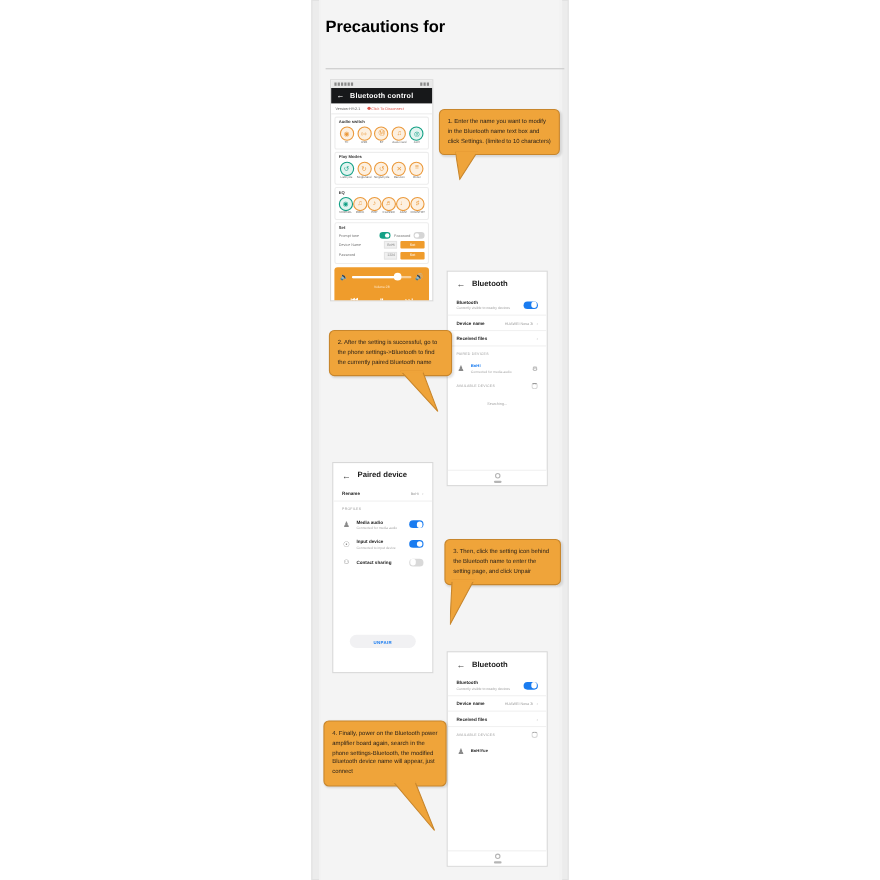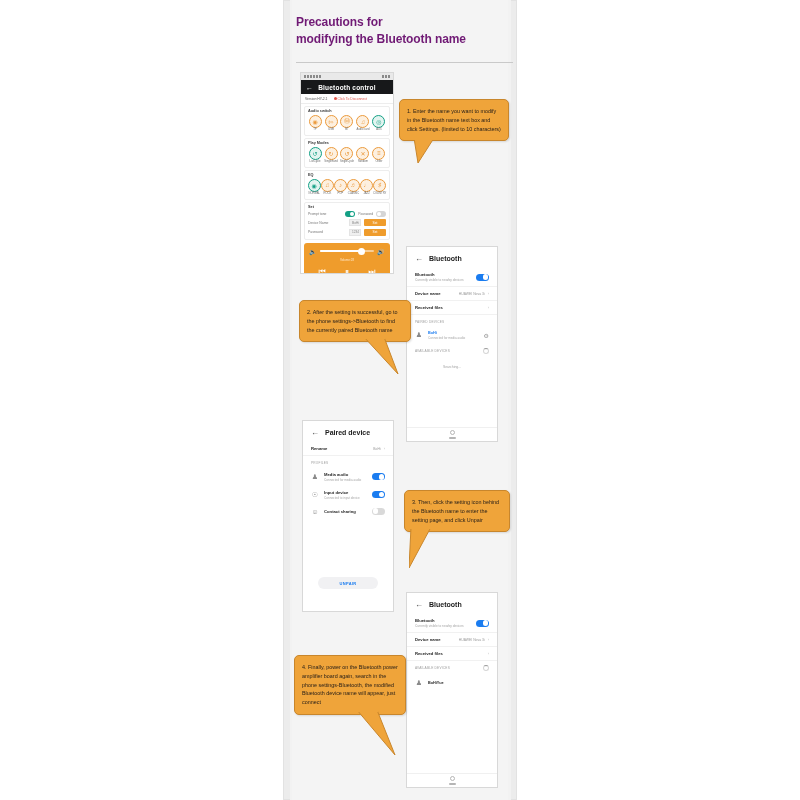--- a/index.html
+++ b/index.html
@@ -29,21 +29,21 @@
   .content {
     position: absolute;
     left: 292px; top: 0; width: 216px; height: 800px;
     background: #f4f4f4;
   }
 
   
   .title {
     position: absolute;
     left: 296px; top: 14px; width: 230px;
-    font-size: 12px; font-weight: bold; color: #701a75;
+    font-size: 15px; font-weight: bold; color: #000000;
     line-height: 1.45;
     letter-spacing: -0.1px;
   }
   .title-rule {
     position: absolute;
     left: 296px; top: 62px; width: 217px; height: 1px;
     background: #c9c9c9;
   }
 
   
@@ -179,21 +179,20 @@
 <body>
 
 <div id="page">
 
   <div class="panel"></div>
   <div class="panel-inner"></div>
   <div class="content"></div>
 
   <div class="title">
     <div>Precautions for</div>
-    <div>modifying the Bluetooth name</div>
   </div>
   <div class="title-rule"></div>
 
   <div class="phone" style="left:300px; top:72px; width:94px; height:202px;">
 
     <div class="statusbar">
       <div class="sb-dots">
         <span class="sb-dot"></span>
           <span class="sb-dot"></span>
           <span class="sb-dot"></span>

